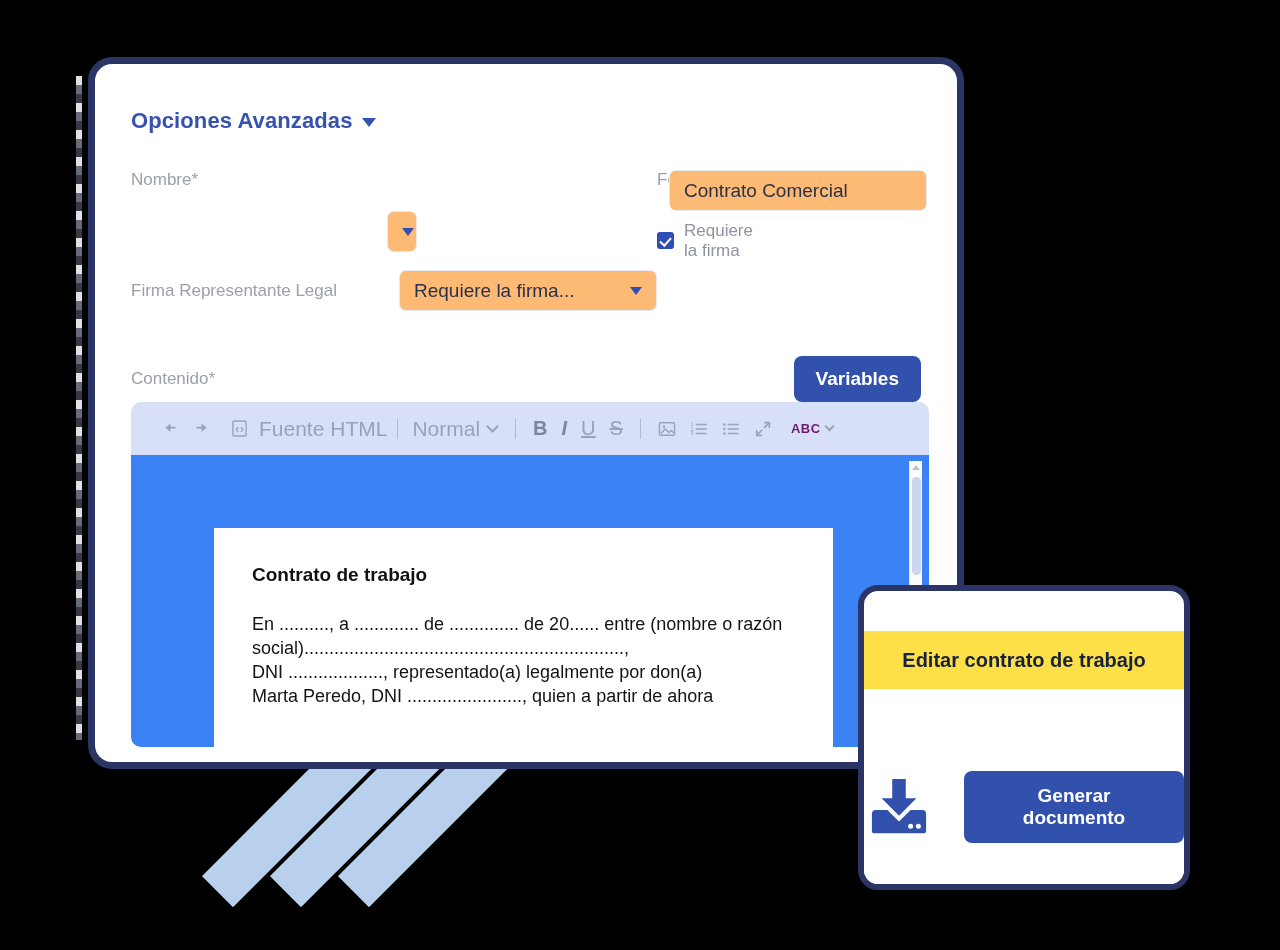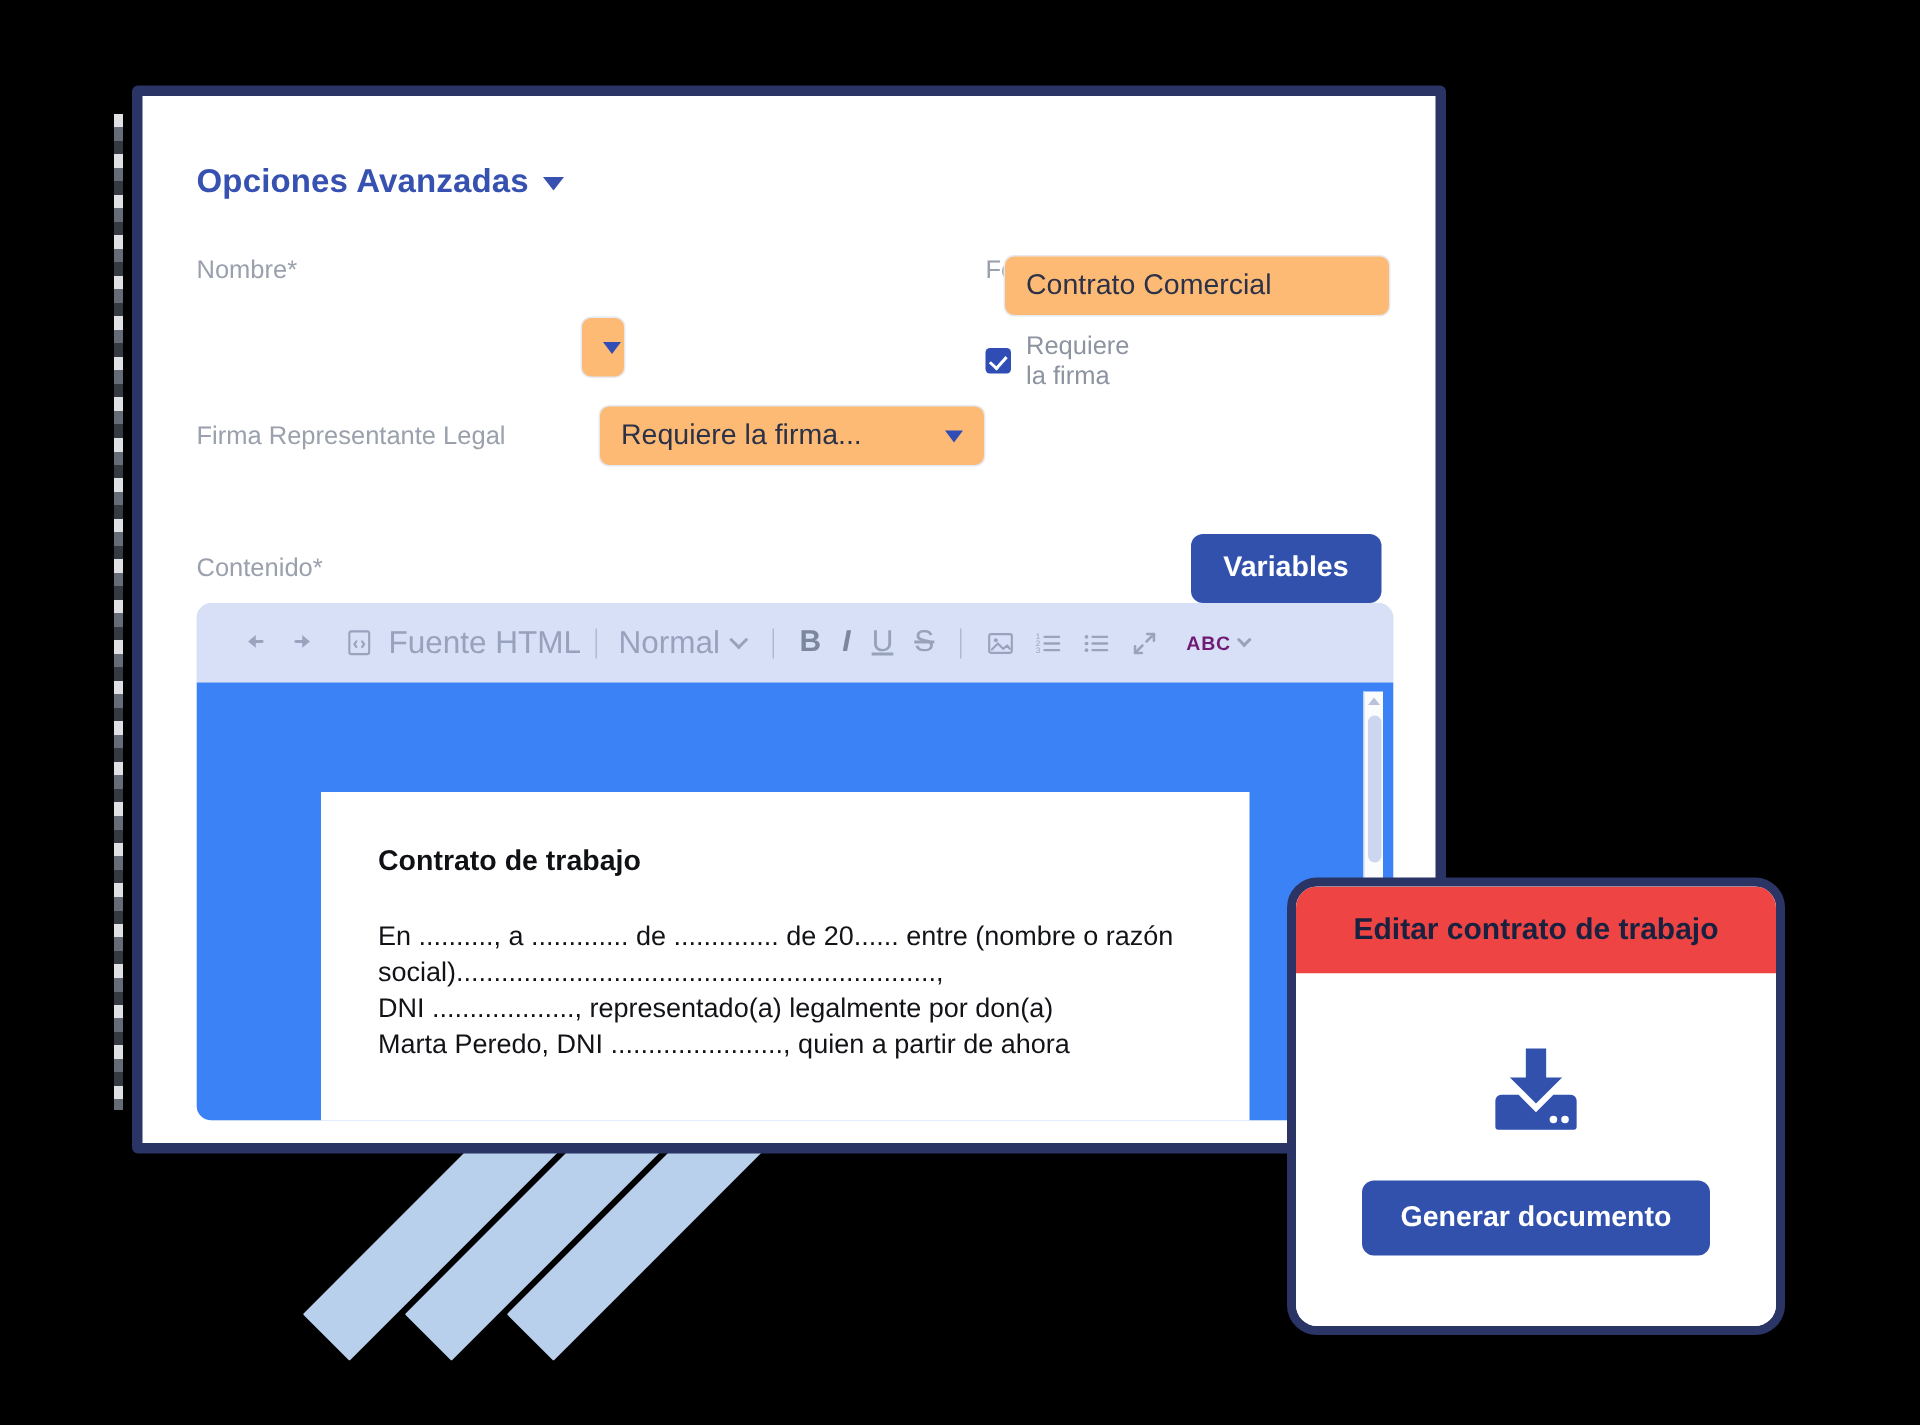--- a/index.html
+++ b/index.html
@@ -59,21 +59,21 @@
 
   
   .window {
     position: absolute;
     left: 88px;
     top: 57px;
     width: 876px;
     height: 712px;
     background: #ffffff;
     border: 7px solid #2a3566;
-    border-radius: 4px;
+    border-radius: 24px;
     overflow: hidden;
   }
   .window-inner {
     position: absolute;
     inset: 0;
     padding: 44px 36px 0 36px;
   }
 
   
   .section-title {
@@ -284,33 +284,33 @@
     top: 585px;
     width: 332px;
     height: 305px;
     background: #ffffff;
     border: 6px solid #2a3566;
     border-radius: 20px;
     overflow: hidden;
   }
   .card-header {
     height: 58px;
-    background: #ef4444;
+    background: #fde047;
     display: flex;
     align-items: center;
     justify-content: center;
     color: #18213f;
     font-size: 20px;
     font-weight: bold;
+    margin-top: 40px;
   }
   .card-body {
     height: calc(100% - 58px);
     background: #ffffff;
     display: flex;
-    flex-direction: column;
     align-items: center;
     justify-content: center;
     gap: 30px;
   }
   .dl-icon { width: 70px; height: 60px; display: block; }
   .btn-generate {
     background: #3151ad;
     color: #ffffff;
     font-size: 19px;
     font-weight: bold;

